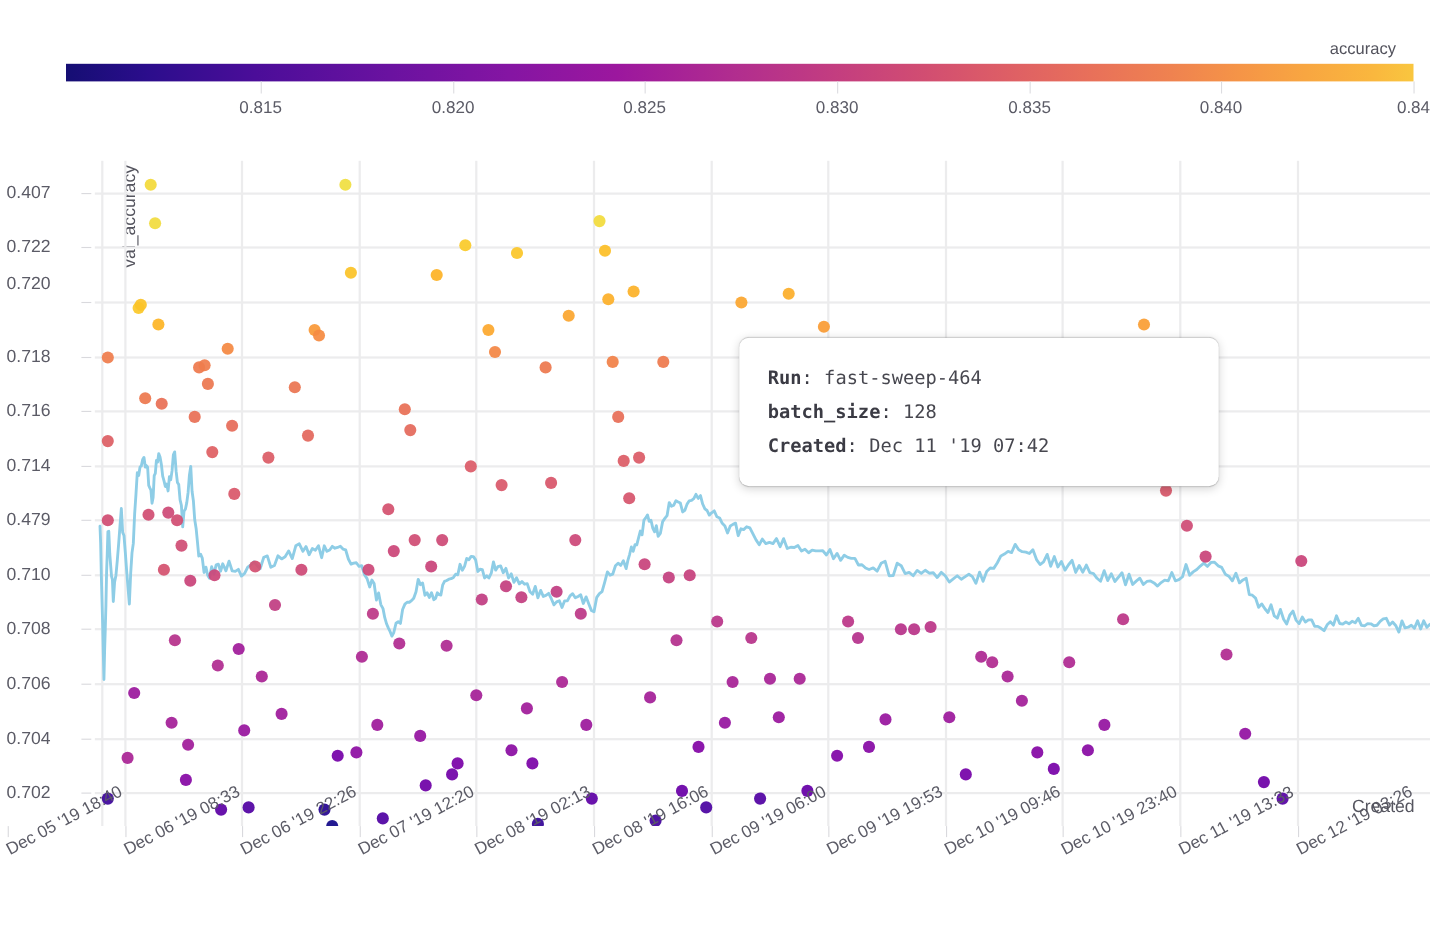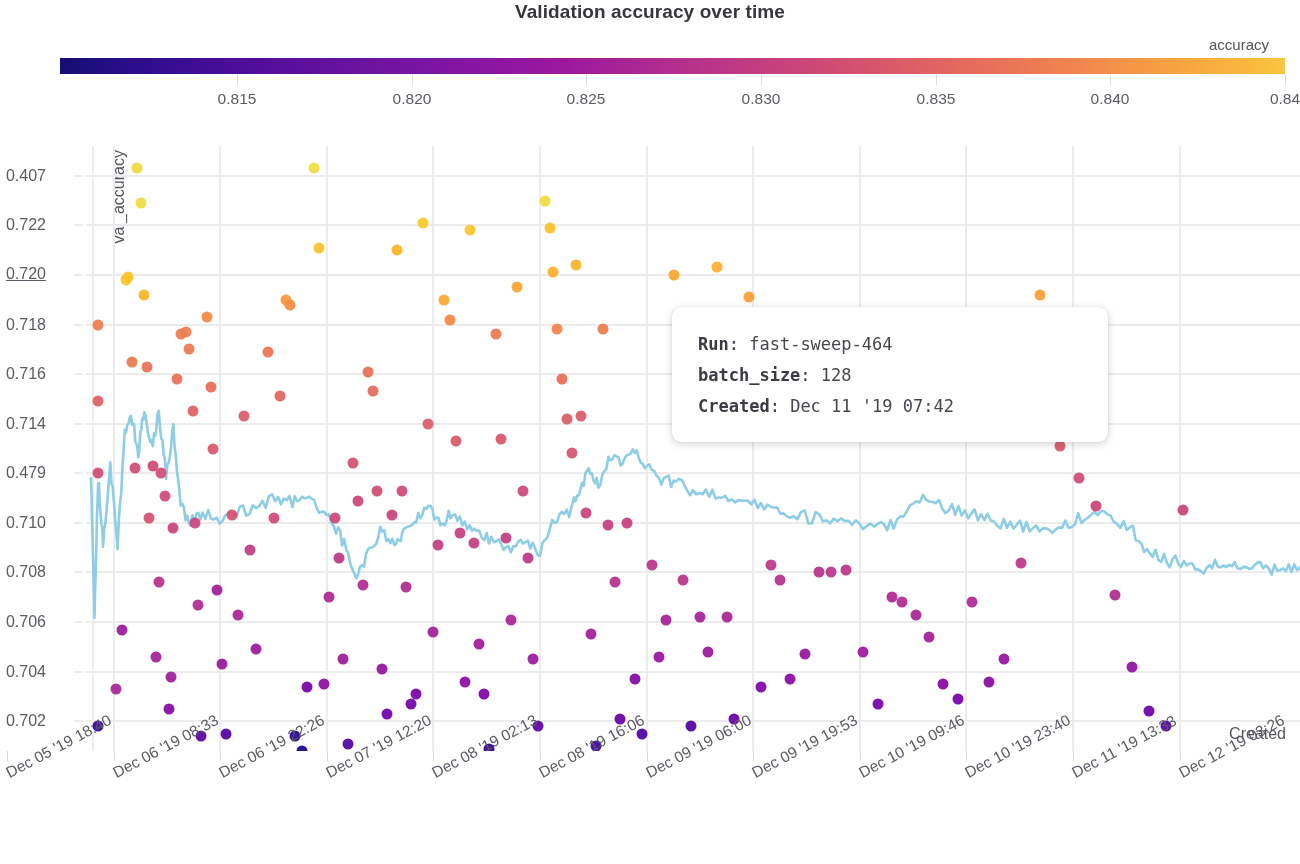--- a/index.html
+++ b/index.html
@@ -200,21 +200,20 @@
     white-space: nowrap;
   }
   .tt-key { font-weight: bold; }
   .tt-val { font-weight: normal; color: #47474f; }
 </style>
 </head>
 <body>
 
 <div id="root">
 
-  <div class="chart-title">Validation accuracy over time</div>
 
   <div class="colorbar-wrap">
     <div class="cb-label">accuracy</div>
     <div class="colorbar-gradient"></div>
     <div id="cb-ticks">
         <div class="cb-tick" style="left: 177px;"></div>
         <div class="cb-ticklabel" style="left: 177px;">0.815</div>
         <div class="cb-tick" style="left: 352px;"></div>
         <div class="cb-ticklabel" style="left: 352px;">0.820</div>
         <div class="cb-tick" style="left: 526px;"></div>
@@ -242,21 +241,21 @@
       <div class="y-tick-label" style="top: 522.885px;">0.710</div>
       <div class="y-tick-mark" style="top: 522.885px;"></div>
       <div class="y-tick-label" style="top: 473.295px;">0.479</div>
       <div class="y-tick-mark" style="top: 473.295px;"></div>
       <div class="y-tick-label" style="top: 423.705px;">0.714</div>
       <div class="y-tick-mark" style="top: 423.705px;"></div>
       <div class="y-tick-label" style="top: 374.115px;">0.716</div>
       <div class="y-tick-mark" style="top: 374.115px;"></div>
       <div class="y-tick-label" style="top: 324.525px;">0.718</div>
       <div class="y-tick-mark" style="top: 324.525px;"></div>
-      <div class="y-tick-label" style="top: 274px; text-decoration: underline;">0.720</div>
+      <div class="y-tick-label" style="top: 259px;">0.720</div>
       <div class="y-tick-mark" style="top: 274.934px;"></div>
       <div class="y-tick-label" style="top: 225.344px;">0.722</div>
       <div class="y-tick-mark" style="top: 225.344px;"></div>
       <div class="y-tick-label" style="top: 175.754px;">0.407</div>
       <div class="y-tick-mark" style="top: 175.754px;"></div>
     </div>
   <div class="y-axis-title">val_accuracy</div>
 
   <div class="plot-area">
     <div id="gridlines">

